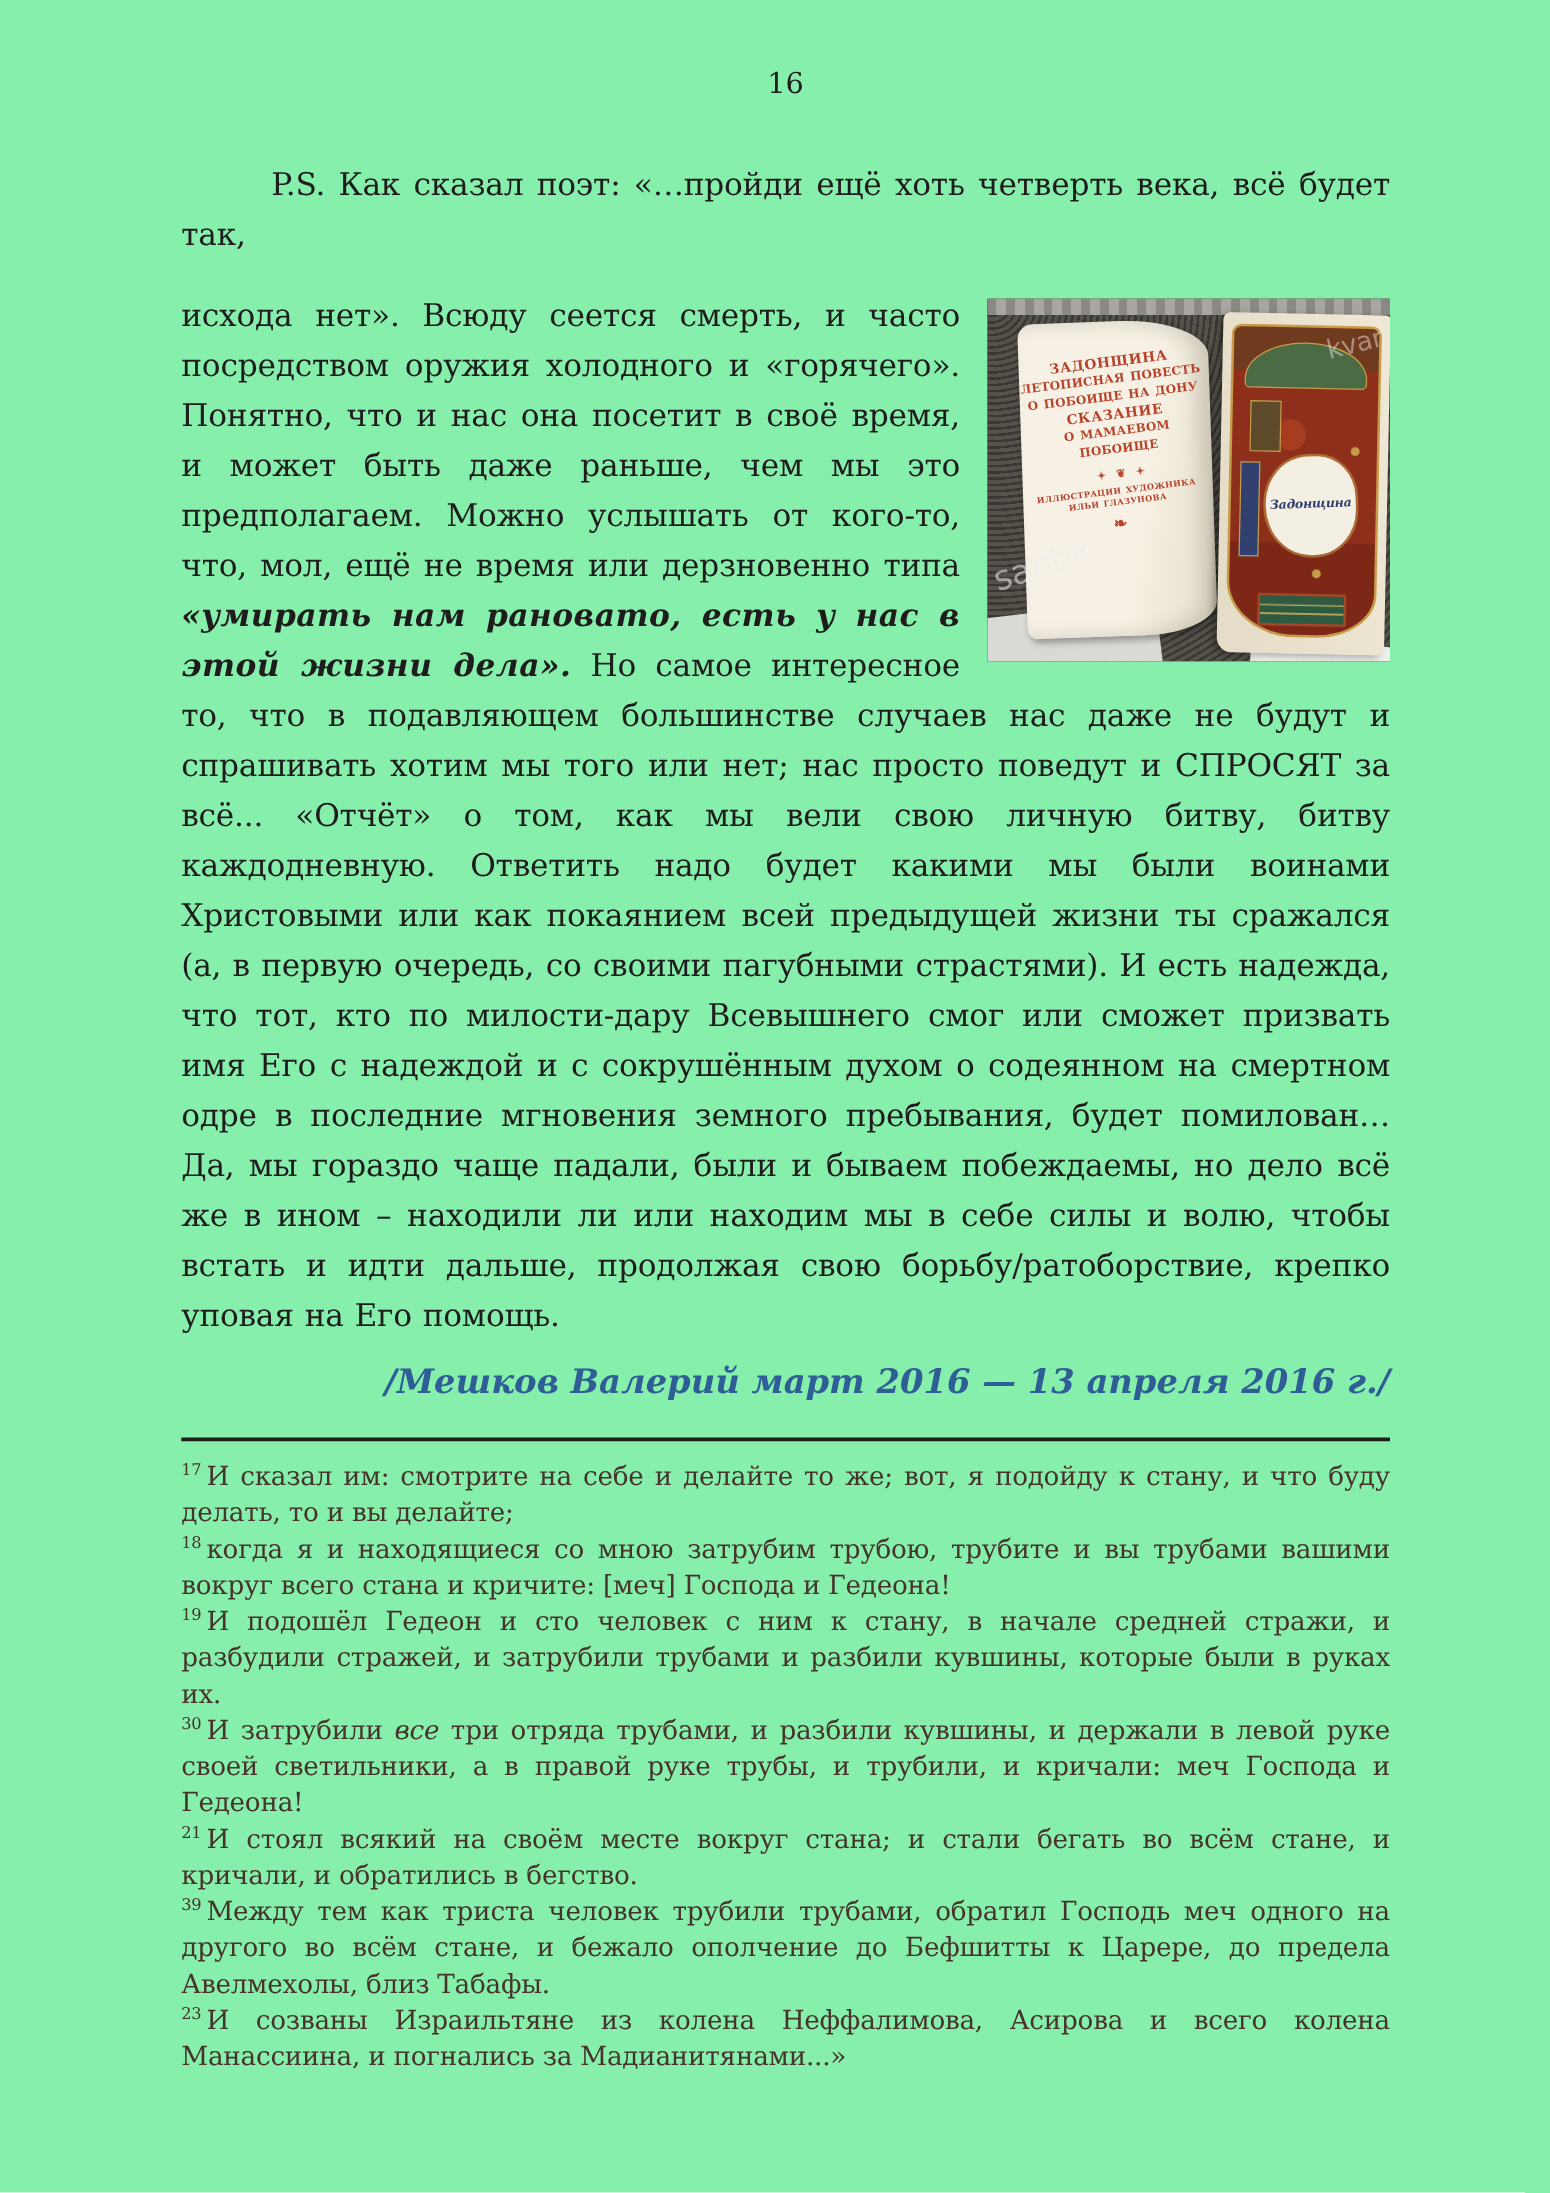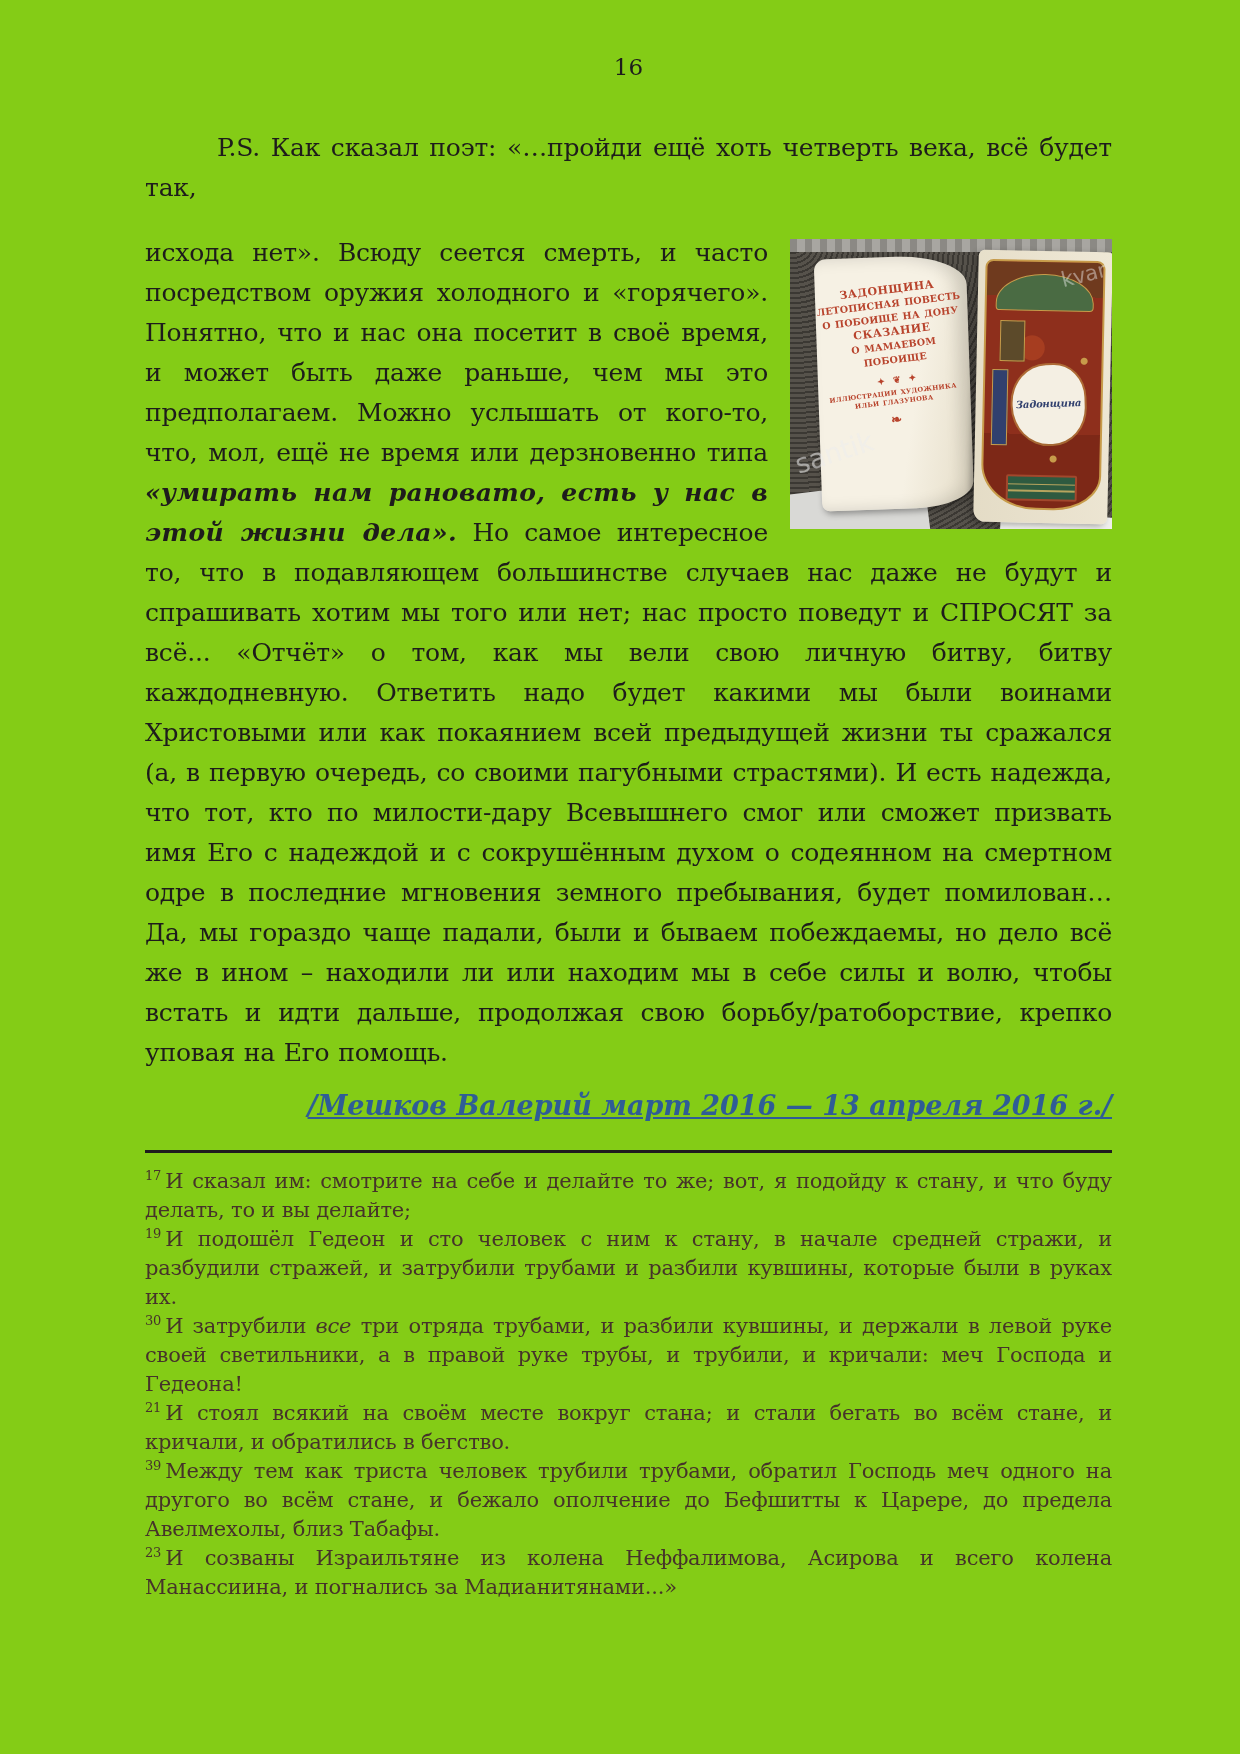--- a/index.html
+++ b/index.html
@@ -1,28 +1,28 @@
 <!DOCTYPE html>
 <html><head>
 <meta charset="utf-8">
 <style>
   html,body{margin:0;padding:0;background:#ffffff;}
   .doc-page{
-    position:relative;width:1240px;height:1754px;background:#84cc16;
+    position:relative;width:1240px;height:1754px;background:#86efac;
     font-family:"DejaVu Serif", serif;color:#1e1c1c;overflow:hidden;margin:0 auto;
   }
   .content{position:absolute;left:145px;top:0;width:967px;}
   .pagenum{padding-top:54px;text-align:center;font-size:23px;color:#1e1c1c;}
   .para{font-size:25px;line-height:40px;text-align:justify;letter-spacing:-0.2px;word-spacing:1px;}
   .para1{margin-top:30px;}
   .ps-first{margin-top:48px;text-indent:72px;}
   .ps-rest{margin-top:0;}
   .bi{font-style:italic;font-weight:bold;letter-spacing:0.4px;}
   .sig{clear:both;margin-top:16px;text-align:right;font-size:27px;line-height:34px;
-       color:#2f5d96;font-weight:bold;font-style:italic;text-decoration:underline;}
+       color:#2f5d96;font-weight:bold;font-style:italic;}
   .fnsep{margin-top:24px;border-top:3px solid #1f1d1d;width:100%;height:0;}
   .footnotes{margin-top:14px;color:#46332a;font-size:21px;line-height:29px;text-align:justify;letter-spacing:-0.2px;}
   .fn{margin:0;}
   .fnum{font-size:13px;vertical-align:super;line-height:0;margin-right:4px;color:#46332a;}
   .fni{font-style:italic;}
 
   
   .photo{
     float:right;width:322px;height:290px;margin:6px 0 14px 22px;position:relative;overflow:hidden;
     background:#55514b;
@@ -137,20 +137,21 @@
       </div>
       <span>исхода нет». Всюду сеется смерть, и часто посредством оружия холодного и «горячего». Понятно, что и нас она посетит в своё время, и может быть даже раньше, чем мы это предполагаем. Можно услышать от кого-то, что, мол, ещё не время или дерзновенно типа </span><span class="bi">«умирать нам рановато, есть у нас в этой жизни дела».</span><span> Но самое интересное то, что в подавляющем большинстве случаев нас даже не будут и спрашивать хотим мы того или нет; нас просто поведут и СПРОСЯТ за всё... «Отчёт» о том, как мы вели свою личную битву, битву каждодневную. Ответить надо будет какими мы были воинами Христовыми или как покаянием всей предыдущей жизни ты сражался (а, в первую очередь, со своими пагубными страстями). И есть надежда, что тот, кто по милости-дару Всевышнего смог или сможет призвать имя Его с надеждой и с сокрушённым духом о содеянном на смертном одре в последние мгновения земного пребывания, будет помилован… Да, мы гораздо чаще падали, были и бываем побеждаемы, но дело всё же в ином – находили ли или находим мы в себе силы и волю, чтобы встать и идти дальше, продолжая свою борьбу/ратоборствие, крепко уповая на Его помощь.</span>
     </div>
 
     <p class="sig">/Мешков Валерий март 2016 — 13 апреля 2016 г./</p>
 
     <div class="fnsep"></div>
 
     <div class="footnotes">
       <div class="fn"><span class="fnum">17</span><span>И сказал им: смотрите на себе и делайте то же; вот, я подойду к стану, и что буду делать, то и вы делайте;</span><span class="fni"></span><span></span></div>
+      <div class="fn"><span class="fnum">18</span><span>когда я и находящиеся со мною затрубим трубою, трубите и вы трубами вашими вокруг всего стана и кричите: [меч] Господа и Гедеона!</span><span class="fni"></span><span></span></div>
       <div class="fn"><span class="fnum">19</span><span>И подошёл Гедеон и сто человек с ним к стану, в начале средней стражи, и разбудили стражей, и затрубили трубами и разбили кувшины, которые были в руках их.</span><span class="fni"></span><span></span></div>
       <div class="fn"><span class="fnum">30</span><span>И затрубили </span><span class="fni">все</span><span> три отряда трубами, и разбили кувшины, и держали в левой руке своей светильники, а в правой руке трубы, и трубили, и кричали: меч Господа и Гедеона!</span></div>
       <div class="fn"><span class="fnum">21</span><span>И стоял всякий на своём месте вокруг стана; и стали бегать во всём стане, и кричали, и обратились в бегство.</span><span class="fni"></span><span></span></div>
       <div class="fn"><span class="fnum">39</span><span>Между тем как триста человек трубили трубами, обратил Господь меч одного на другого во всём стане, и бежало ополчение до Бефшитты к Царере, до предела Авелмехолы, близ Табафы.</span><span class="fni"></span><span></span></div>
       <div class="fn"><span class="fnum">23</span><span>И созваны Израильтяне из колена Неффалимова, Асирова и всего колена Манассиина, и погнались за Мадианитянами...» </span><span></span></div>
     </div>
 
   </div>
 </div>
 

